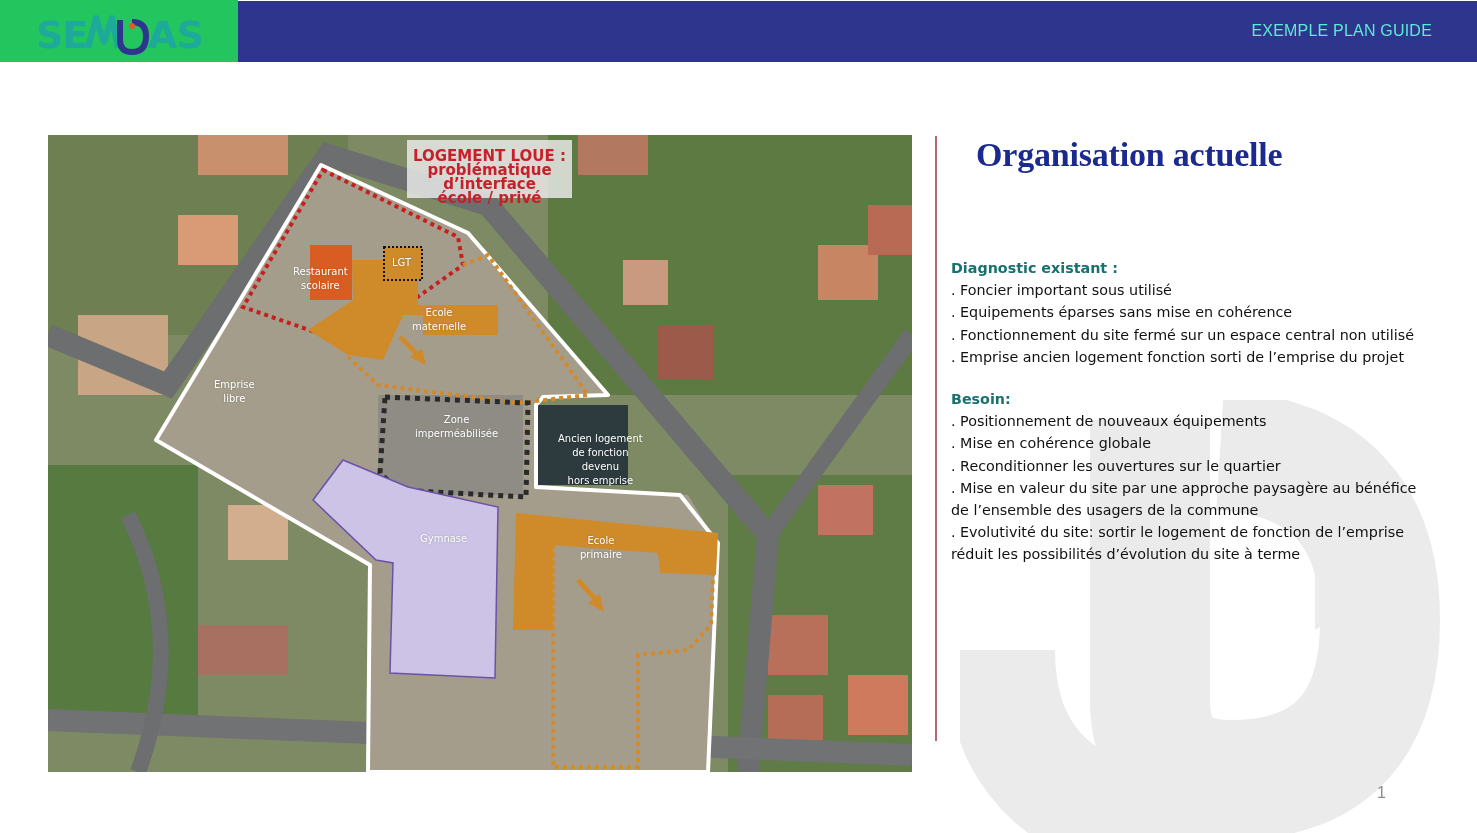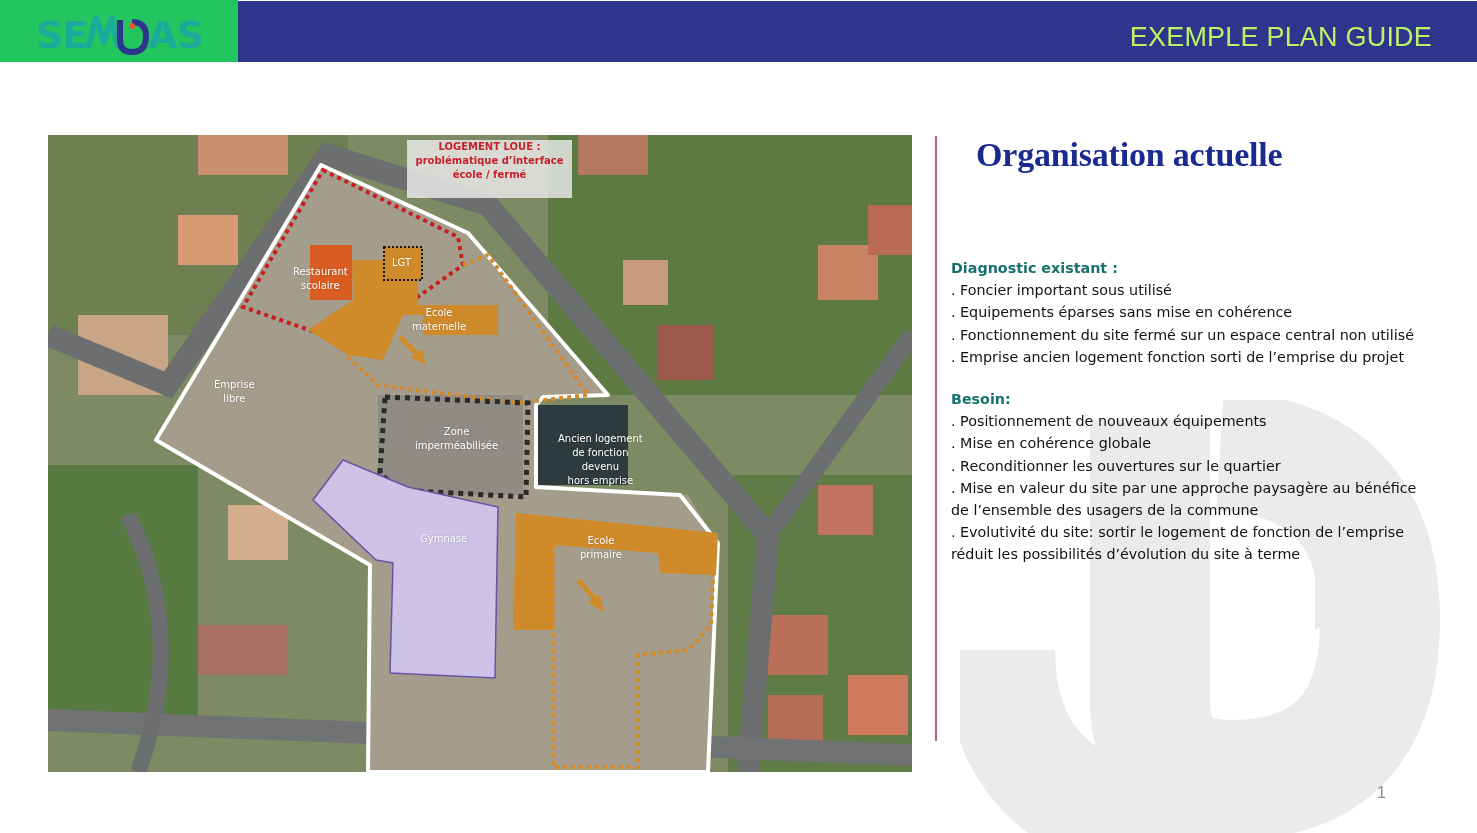--- a/index.html
+++ b/index.html
@@ -3,30 +3,30 @@
   <meta charset="utf-8">
   <style>
     * { box-sizing: border-box; margin: 0; padding: 0; }
     html, body { width: 1477px; height: 833px; overflow: hidden; background: #ffffff; }
     body { position: relative; font-family: "Liberation Sans", sans-serif; }
 
     
     .logo-area { position: absolute; left: 0; top: 0; width: 238px; height: 62px; background: #22c55e; }
     .logo { position: absolute; left: 36px; top: 12px; height: 46px; }
     .header-bar { position: absolute; left: 238px; top: 1px; width: 1239px; height: 61px; background: #2e358c; }
-    .header-title { position: absolute; right: 45px; top: 21px; color: #bef264; font-size: 27px; letter-spacing: 0.2px; }
+    .header-title { position: absolute; right: 45px; top: 21px; color: #5eead4; font-size: 16px; letter-spacing: 0.2px; }
 
     
     .watermark { position: absolute; left: 960px; top: 400px; width: 517px; height: 433px; overflow: hidden; pointer-events: none; }
 
     
     .map { position: absolute; left: 48px; top: 135px; width: 864px; height: 637px; overflow: hidden; background: #8a8d78; }
     .map svg { position: absolute; left: 0; top: 0; }
     .map-label { position: absolute; color: #fff; font-family: "DejaVu Sans", sans-serif; font-weight: normal; font-size: 10px; text-align: center; line-height: 14px; text-shadow: 0 0 2px rgba(0,0,0,0.25); }
-    .callout { position: absolute; left: 359px; top: 5px; width: 165px; height: 58px; background: rgba(235,235,235,0.82); color: #c8202a; font-family: "DejaVu Sans", sans-serif; font-weight: bold; font-size: 10px; text-align: center; line-height: 14px; }
+    .callout { position: absolute; left: 359px; top: 5px; width: 165px; height: 58px; background: rgba(235,235,235,0.82); color: #c8202a; font-family: "DejaVu Sans", sans-serif; font-weight: bold; font-size: 15px; text-align: center; line-height: 14px; padding-top: 9px; }
 
     
     .divider { position: absolute; left: 935px; top: 136px; width: 2px; height: 605px; background: #b36a6e; }
 
     
     .page-title { position: absolute; left: 976px; top: 136px; color: #1b2a8e; font-weight: bold; font-size: 34px; font-family: Liberation Serif, serif; letter-spacing: -0.2px; }
     .text-block { position: absolute; left: 951px; top: 257px; width: 470px; font-family: "DejaVu Sans", sans-serif; font-size: 14.3px; line-height: 22.2px; color: #111; }
     .section-heading { color: #17716f; font-weight: bold; }
     .spacer { height: 20px; }
     .page-number { position: absolute; left: 1377px; top: 784px; color: #8a8a8a; font-size: 16px; font-family: "Liberation Sans", sans-serif; }
@@ -108,39 +108,39 @@
     <path d="M468 378 L670 398 L668 440 L612 438 L610 418 L505 410 L505 495 L465 495 Z" fill="#cf8a2a"></path>
 
     <path d="M505 410 L505 632 L590 632 L590 520 L640 515 L663 490 L665 440" fill="none" stroke="#d38a2a" stroke-width="4" stroke-dasharray="4 4"></path>
     <path d="M530 445 L548 465" stroke="#cf8a2a" stroke-width="5"></path>
     <polygon points="540,468 556,477 552,459" fill="#cf8a2a"></polygon>
   </svg>
 
   <div class="callout">
     <div>LOGEMENT LOUE :</div>
     <div>problématique d’interface</div>
-    <div>école / fermé</div>
+    <div>école / privé</div>
   </div>
 
   <div class="map-label" style="left:245px; top:130px;">
     <div>Restaurant</div>
     <div>scolaire</div>
   </div>
   <div class="map-label" style="left:344px; top:121px;">
     <div>LGT</div>
   </div>
   <div class="map-label" style="left:364px; top:171px;">
     <div>Ecole</div>
     <div>maternelle</div>
   </div>
   <div class="map-label" style="left:166px; top:243px;">
     <div>Emprise</div>
     <div>libre</div>
   </div>
-  <div class="map-label" style="left:367px; top:290px;">
+  <div class="map-label" style="left:367px; top:278px;">
     <div>Zone</div>
     <div>imperméabilisée</div>
   </div>
   <div class="map-label" style="left:510px; top:297px;">
     <div>Ancien logement</div>
     <div>de fonction</div>
     <div>devenu</div>
     <div>hors emprise</div>
   </div>
   <div class="map-label" style="left:372px; top:397px;">

